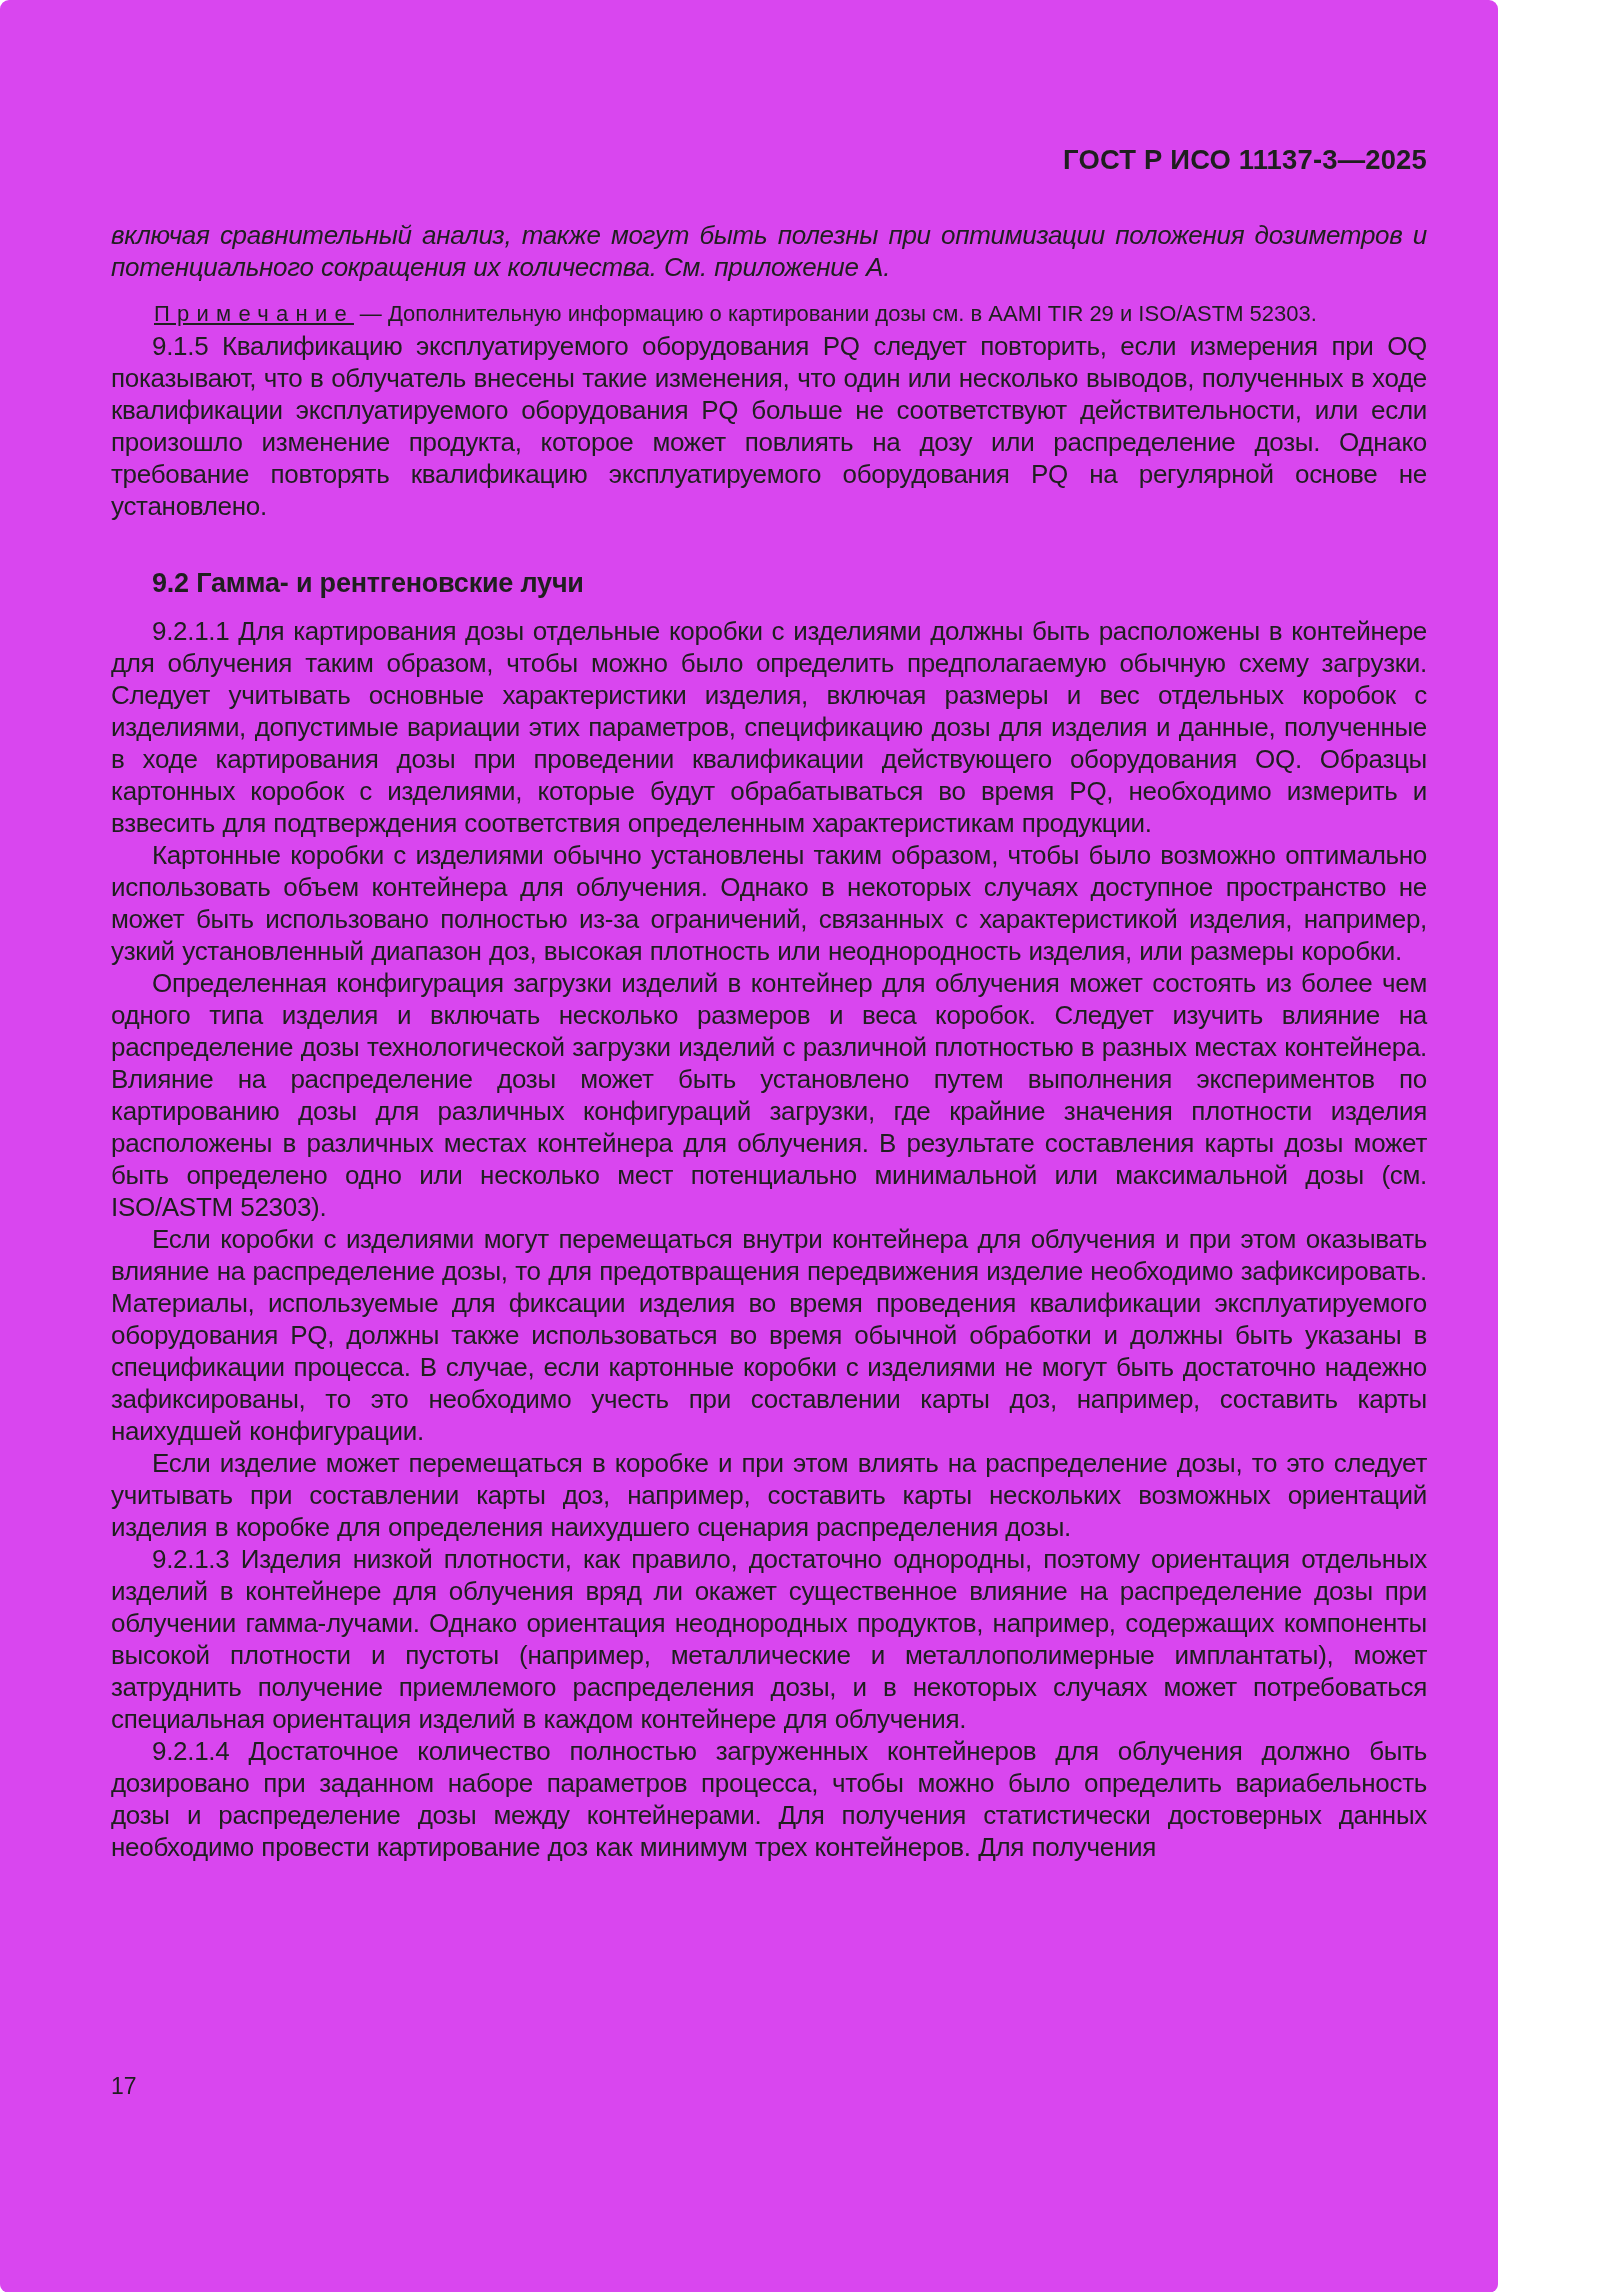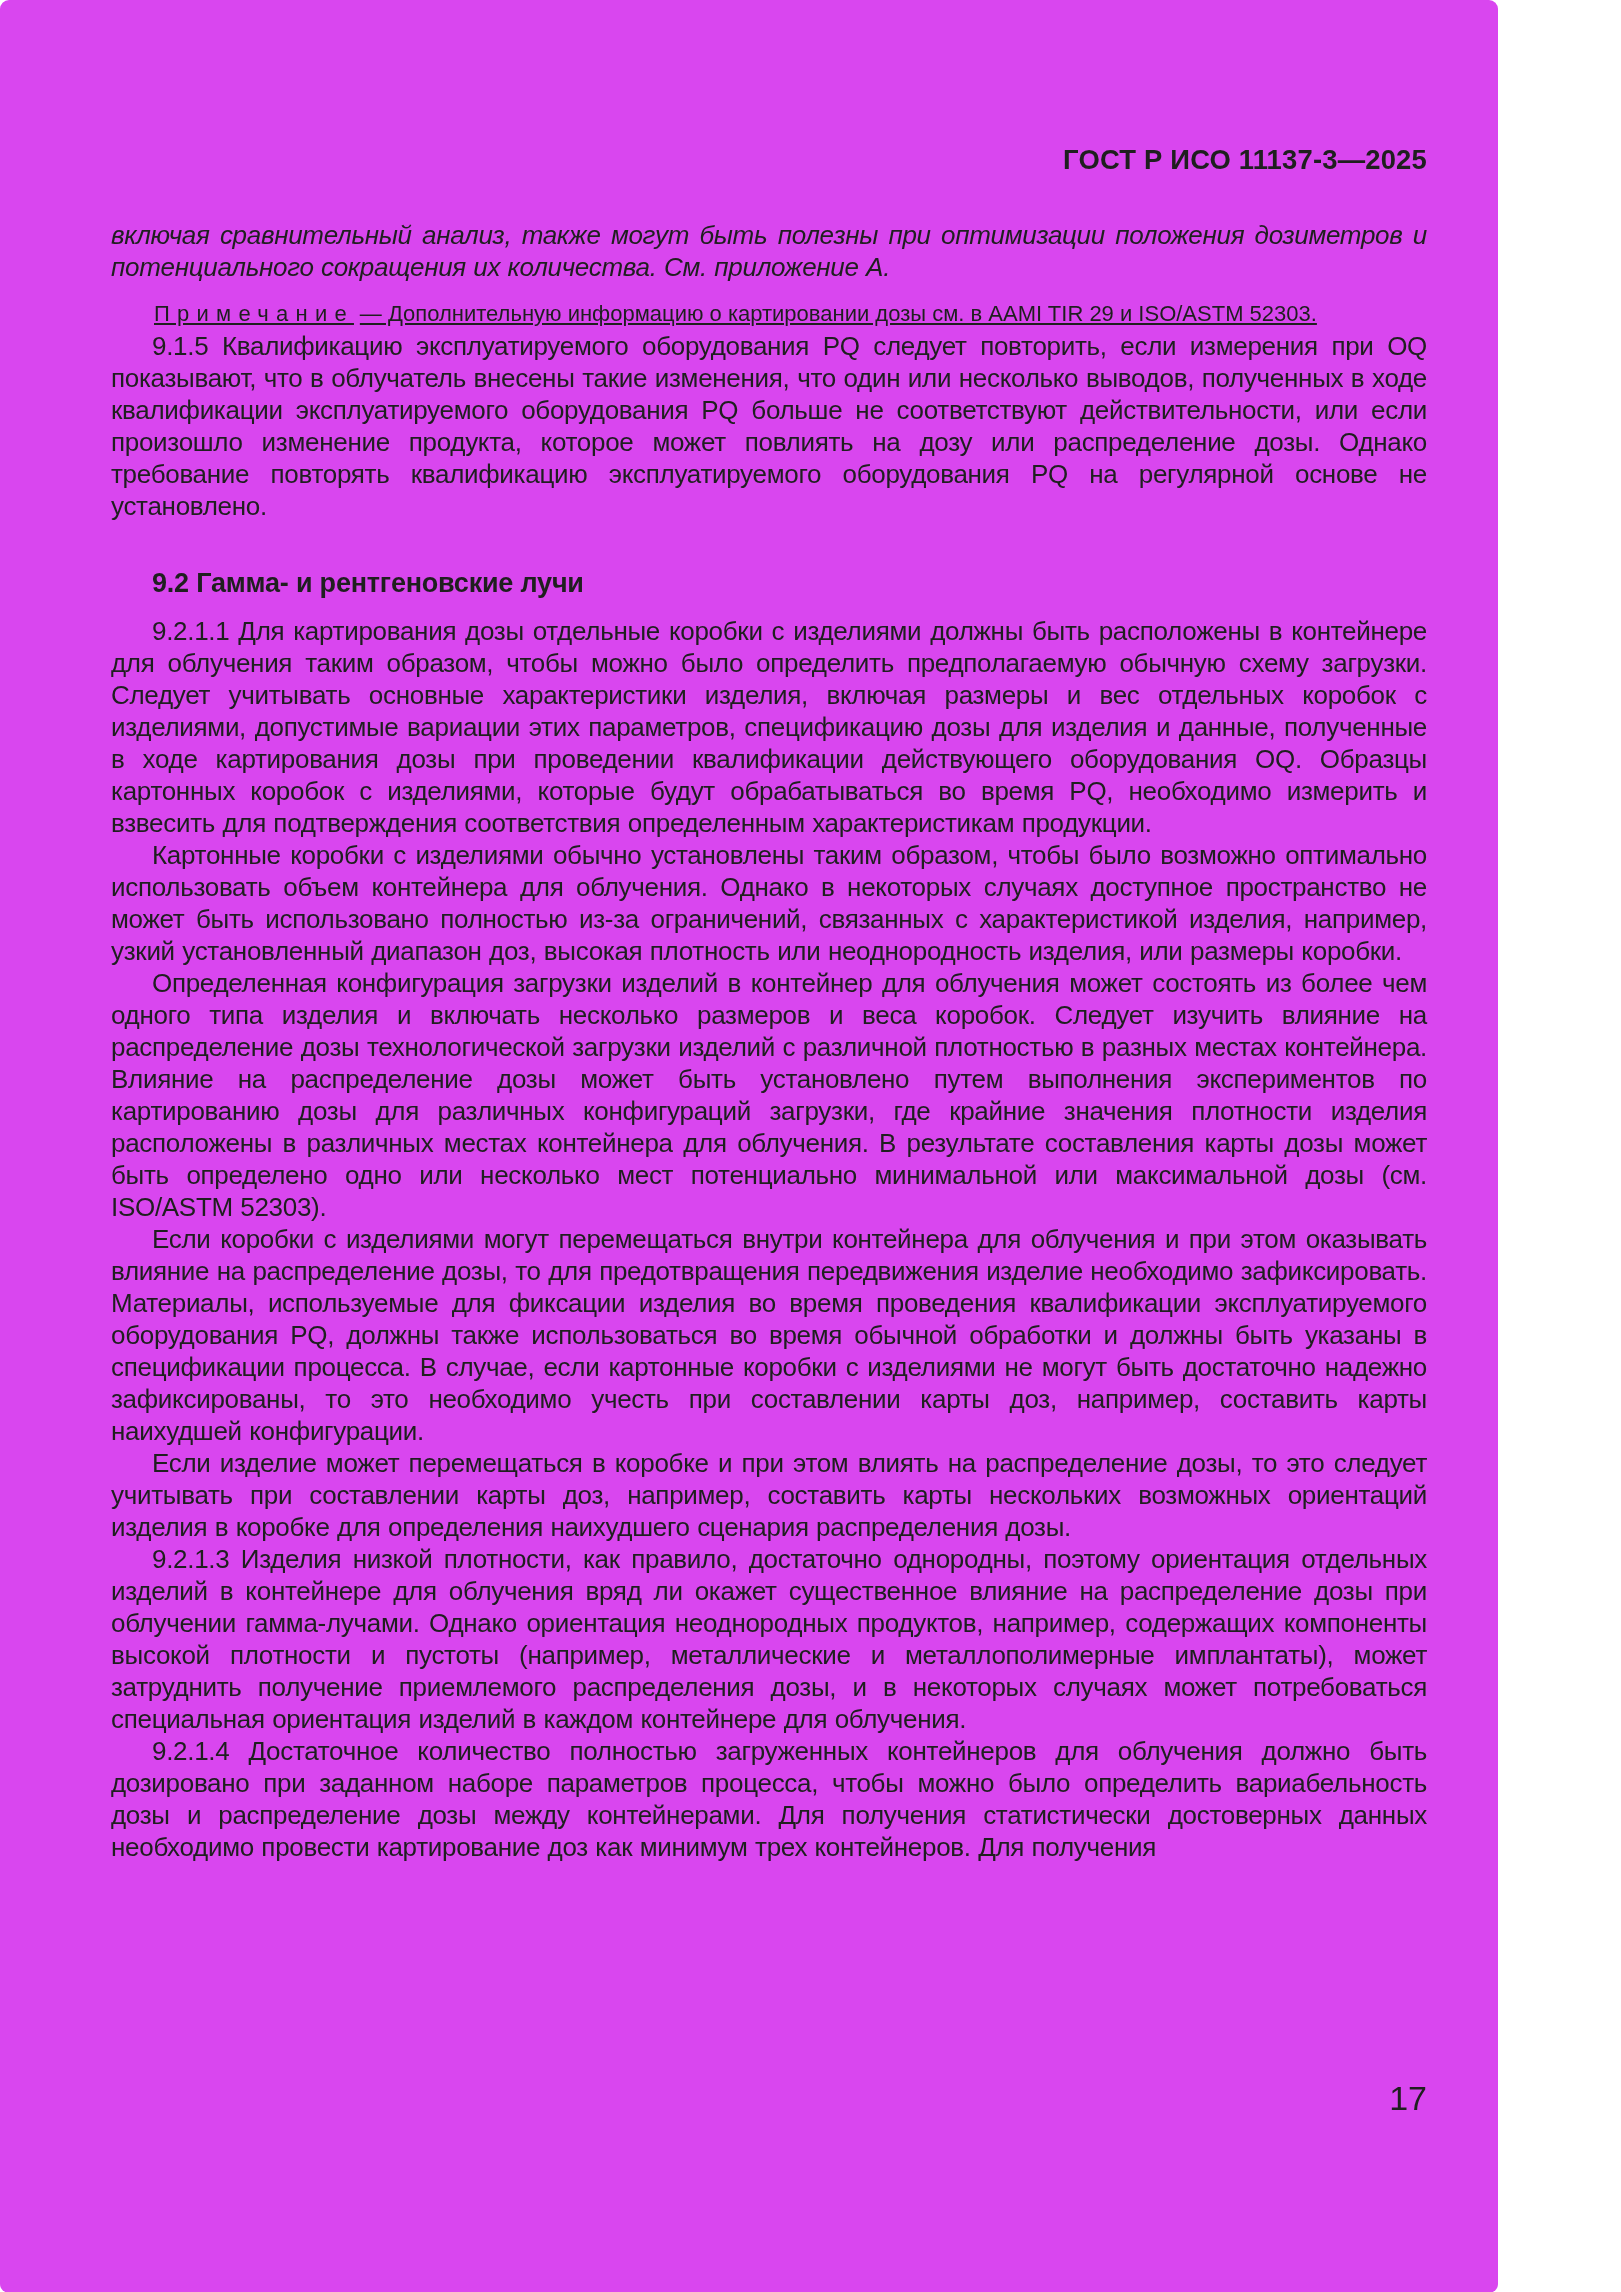--- a/index.html
+++ b/index.html
@@ -44,41 +44,40 @@
   p.p915   { margin-top: 3px; }
   p.note {
     margin: 16.7px 0 0 0;
     font-size: 22px;
     line-height: 27.4px;
     text-indent: 43px;
     text-align: justify;
     letter-spacing: 0;
   }
   .note-label { letter-spacing: 0.33em; text-decoration: underline; }
-  .note-text  { margin-left: 5.9px; text-decoration: underline; }
+  .note-text  { margin-left: 5.9px; }
   h2.h92, h3.h921 {
     margin: 0;
     font-size: 27px;
     font-weight: bold;
     line-height: 37px;
     text-indent: 41px;
     letter-spacing: -0.2px;
   }
   h2.h92  { margin-top: 43px; }
   h3.h921 { margin-top: 11.8px; }
   p.after-heading { margin-top: 13px; }
   .page-number {
     position: absolute;
     top: 2070px;
     left: 111px;
     width: 1316px;
-    text-align: right;
-    font-size: 34px;
+    text-align: left;
+    font-size: 23px;
     line-height: 32px;
-    margin-top: 12px;
   }
 </style>
 </head>
 <body>
 
 <div class="page">
   <div class="content">
 
     <div class="page-header">ГОСТ Р ИСО 11137-3—2025</div>
 

